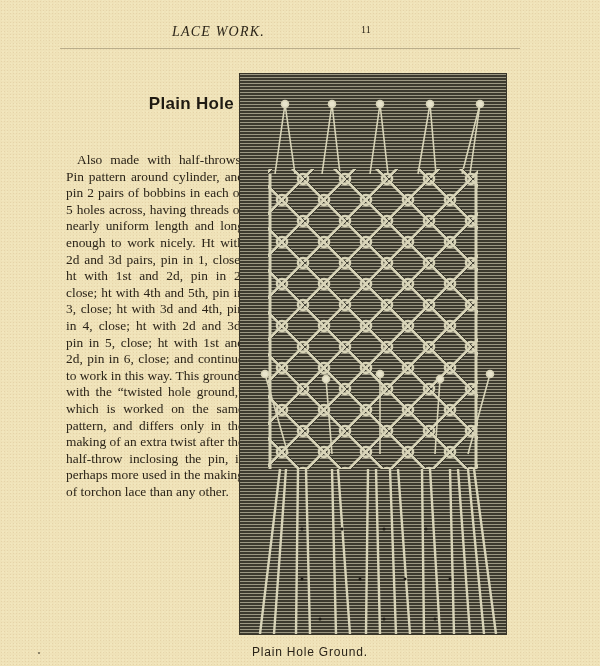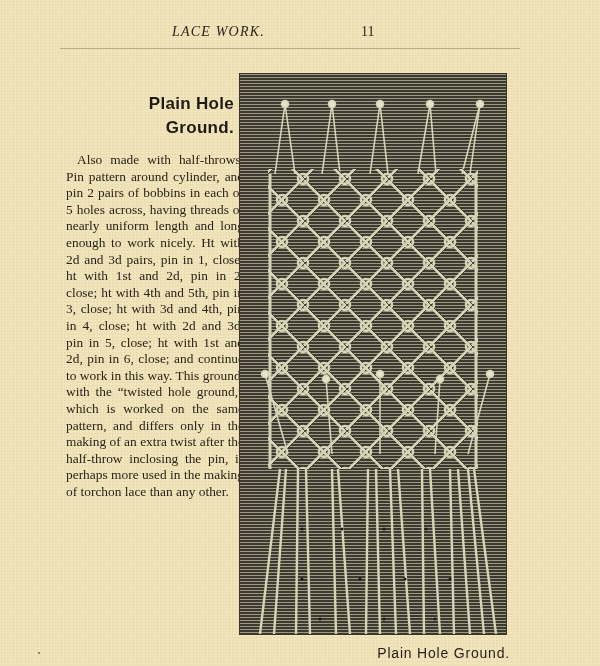--- a/index.html
+++ b/index.html
@@ -17,21 +17,21 @@
     padding-left: 48px;
   }
   .running-head {
     position: absolute; top: 24px; left: 172px; width: 240px; height: 20px;
     font-family: "Liberation Serif", serif; color: #2b2418;
   }
   .running-head .title {
     position: absolute; left: 0; top: 0; font-style: italic; font-size: 14px; letter-spacing: 1.2px;
   }
   .running-head .num {
-    position: absolute; left: 189px; top: 0; font-size: 14px;
+    position: absolute; left: 189px; top: 0; font-size: 10px;
   }
   .head-rule {
     position: absolute; top: 48px; left: 60px; width: 460px; height: 1px; background: #8d7f62; opacity: 0.55;
   }
   .section-title {
     position: absolute; left: 66px; top: 92px; width: 168px;
     font-family: "Liberation Sans", sans-serif; font-weight: bold; font-size: 17px; color: #1f1a12;
     line-height: 24px; letter-spacing: 0.3px;
   }
   .section-title .l1 { display: block; text-align: right; }
@@ -45,38 +45,37 @@
   .figure {
     position: absolute; left: 239px; top: 73px; width: 266px; height: 560px;
     background-color: #5a5747;
     background-image:
       repeating-linear-gradient(180deg, rgba(210,205,180,0.55) 0px, rgba(210,205,180,0.55) 1px, rgba(40,38,30,0.6) 1px, rgba(40,38,30,0.6) 3px);
     border: 1px solid #3a3629;
     overflow: hidden;
   }
   .figure svg { position: absolute; left: 0; top: 0; }
   .caption {
-    position: absolute; left: 244px; top: 645px; width: 266px; text-align: right;
-    font-family: "Liberation Sans", sans-serif; font-size: 14px; color: #2a2318; letter-spacing: 0.8px;
+    position: absolute; left: 252px; top: 645px; width: 266px; text-align: left;
+    font-family: "Liberation Sans", sans-serif; font-size: 12px; color: #2a2318; letter-spacing: 0.8px;
   }
   .speck { position: absolute; left: 38px; top: 652px; width: 2px; height: 2px; background: #6d6450; border-radius: 1px; }
 </style>
 </head>
 <body>
 
 <div class="page">
   <div class="running-head">
     <span class="title">LACE WORK.</span>
     <span class="num">11</span>
   </div>
   <div class="head-rule"></div>
 
   <div class="section-title">
     <span class="l1">Plain Hole</span>
-    <span class="l2">Ground.</span>
   </div>
 
   <p class="body-text" style="margin:0">Also made with half-throws. Pin pattern around cylinder, and pin 2 pairs of bobbins in each of 5 holes across, having threads of nearly uniform length and long enough to work nicely. Ht with 2d and 3d pairs, pin in 1, close; ht with 1st and 2d, pin in 2, close; ht with 4th and 5th, pin in 3, close; ht with 3d and 4th, pin in 4, close; ht with 2d and 3d, pin in 5, close; ht with 1st and 2d, pin in 6, close; and continue to work in this way. This ground, with the “twisted hole ground,” which is worked on the same pattern, and differs only in the making of an extra twist after the half-throw inclosing the pin, is perhaps more used in the making of torchon lace than any other.</p>
 
   <div class="figure">
     <svg width="266" height="560" viewBox="0 0 266 560" xmlns="http://www.w3.org/2000/svg">
       <defs>
         <pattern id="mesh" x="0" y="0" width="42" height="42" patternUnits="userSpaceOnUse">
           <path d="M0 0 L42 42 M42 0 L0 42" stroke="#d8d4b8" stroke-width="3" fill="none"></path>
           <path d="M0 0 L42 42 M42 0 L0 42" stroke="#2a281f" stroke-width="0.8" fill="none" transform="translate(2,0)"></path>

